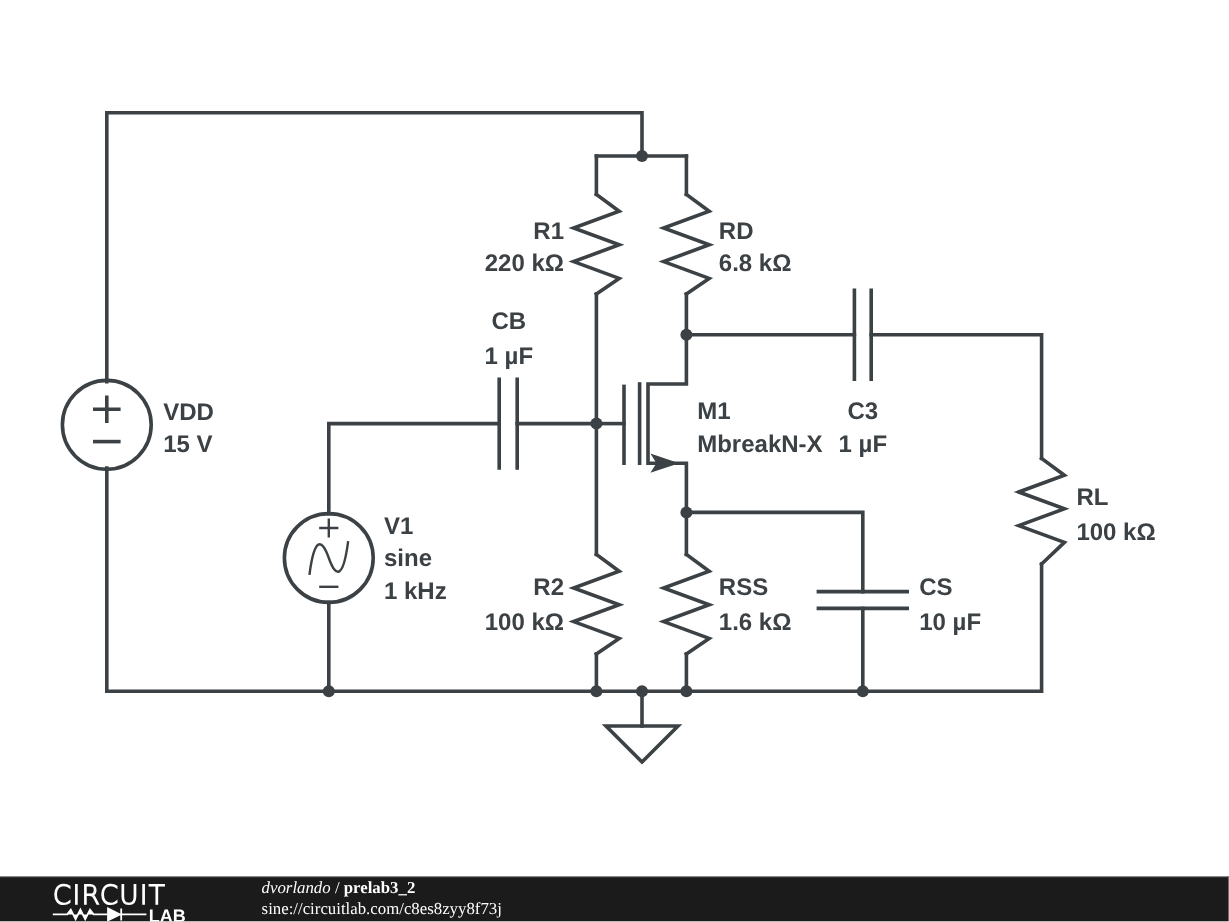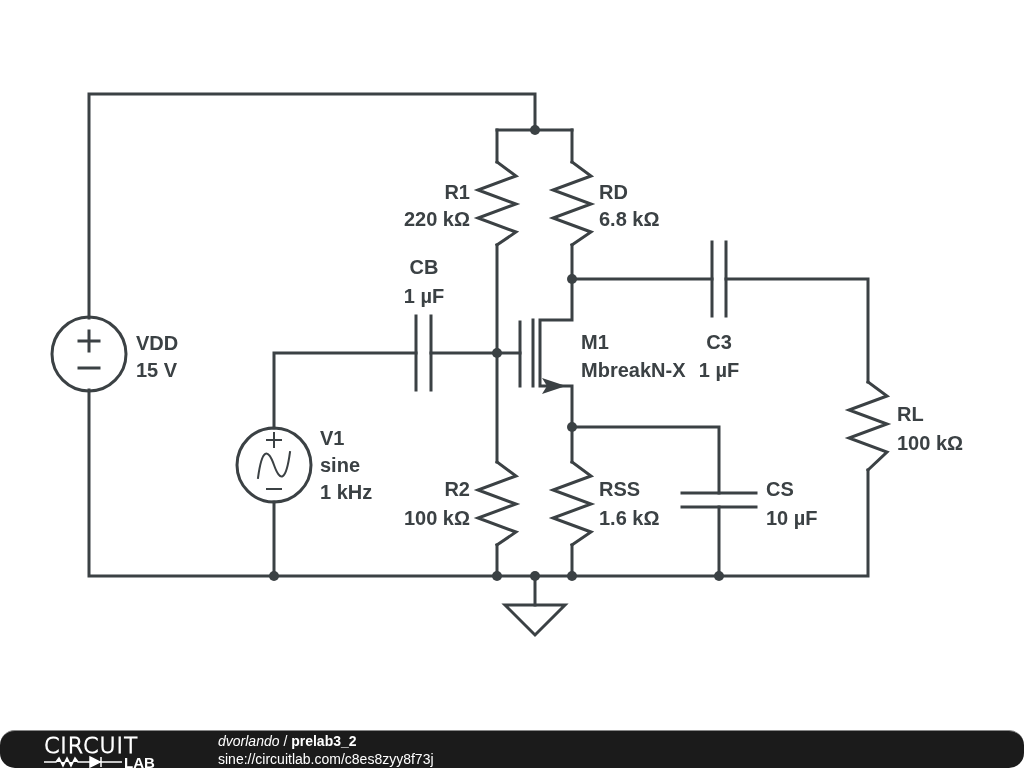--- a/index.html
+++ b/index.html
@@ -1,25 +1,25 @@
 <!DOCTYPE html>
 <html><head>
 <meta charset="utf-8">
 <style>
   html, body { margin: 0; padding: 0; }
   body { width: 1024px; height: 768px; background: #ffffff; position: relative; overflow: hidden; font-family: "Liberation Sans", sans-serif; }
   #schematic { position: absolute; left: 0; top: 0; width: 1024px; height: 730px; }
   .wire { stroke: #3b4144; stroke-width: 3; fill: none; stroke-linecap: square; stroke-linejoin: miter; }
   .dot { fill: #3b4144; }
   .lbl { font-family: "Liberation Sans", sans-serif; font-weight: bold; font-size: 20px; fill: #3b4144; }
-  #footer { position: absolute; left: 0; top: 730px; width: 1024px; height: 38px; background: #1b1b1b; border-top: 1px solid #888; box-sizing: border-box; border-radius: 15px; }
+  #footer { position: absolute; left: 0; top: 730px; width: 1024px; height: 38px; background: #1b1b1b; border-top: 1px solid #888; box-sizing: border-box; }
   #logo { position: absolute; left: 42px; top: 0; width: 135px; height: 38px; }
   .logo-text { font-family: "DejaVu Sans", sans-serif; font-weight: 200; font-size: 22px; fill: none; stroke: #ffffff; stroke-width: 1.1; letter-spacing: 1px; }
   .logo-lab { font-family: "Liberation Sans", sans-serif; font-weight: bold; font-size: 15px; fill: #ffffff; }
-  #footer-info { position: absolute; left: 218px; top: 1px; color: #ffffff; font-family: Liberation Sans, sans-serif; font-size: 14px; line-height: 18px; }
+  #footer-info { position: absolute; left: 218px; top: 1px; color: #ffffff; font-family: Liberation Serif, serif; font-size: 14px; line-height: 18px; }
   #footer-info .author { font-style: italic; }
   #footer-info .title { font-weight: bold; }
 </style>
 </head>
 <body>
 
 <svg id="schematic" viewBox="0 0 1024 730">
 
   <g>
     <path class="wire" d="M89,318 L89,94 L535,94 L535,130"></path>

